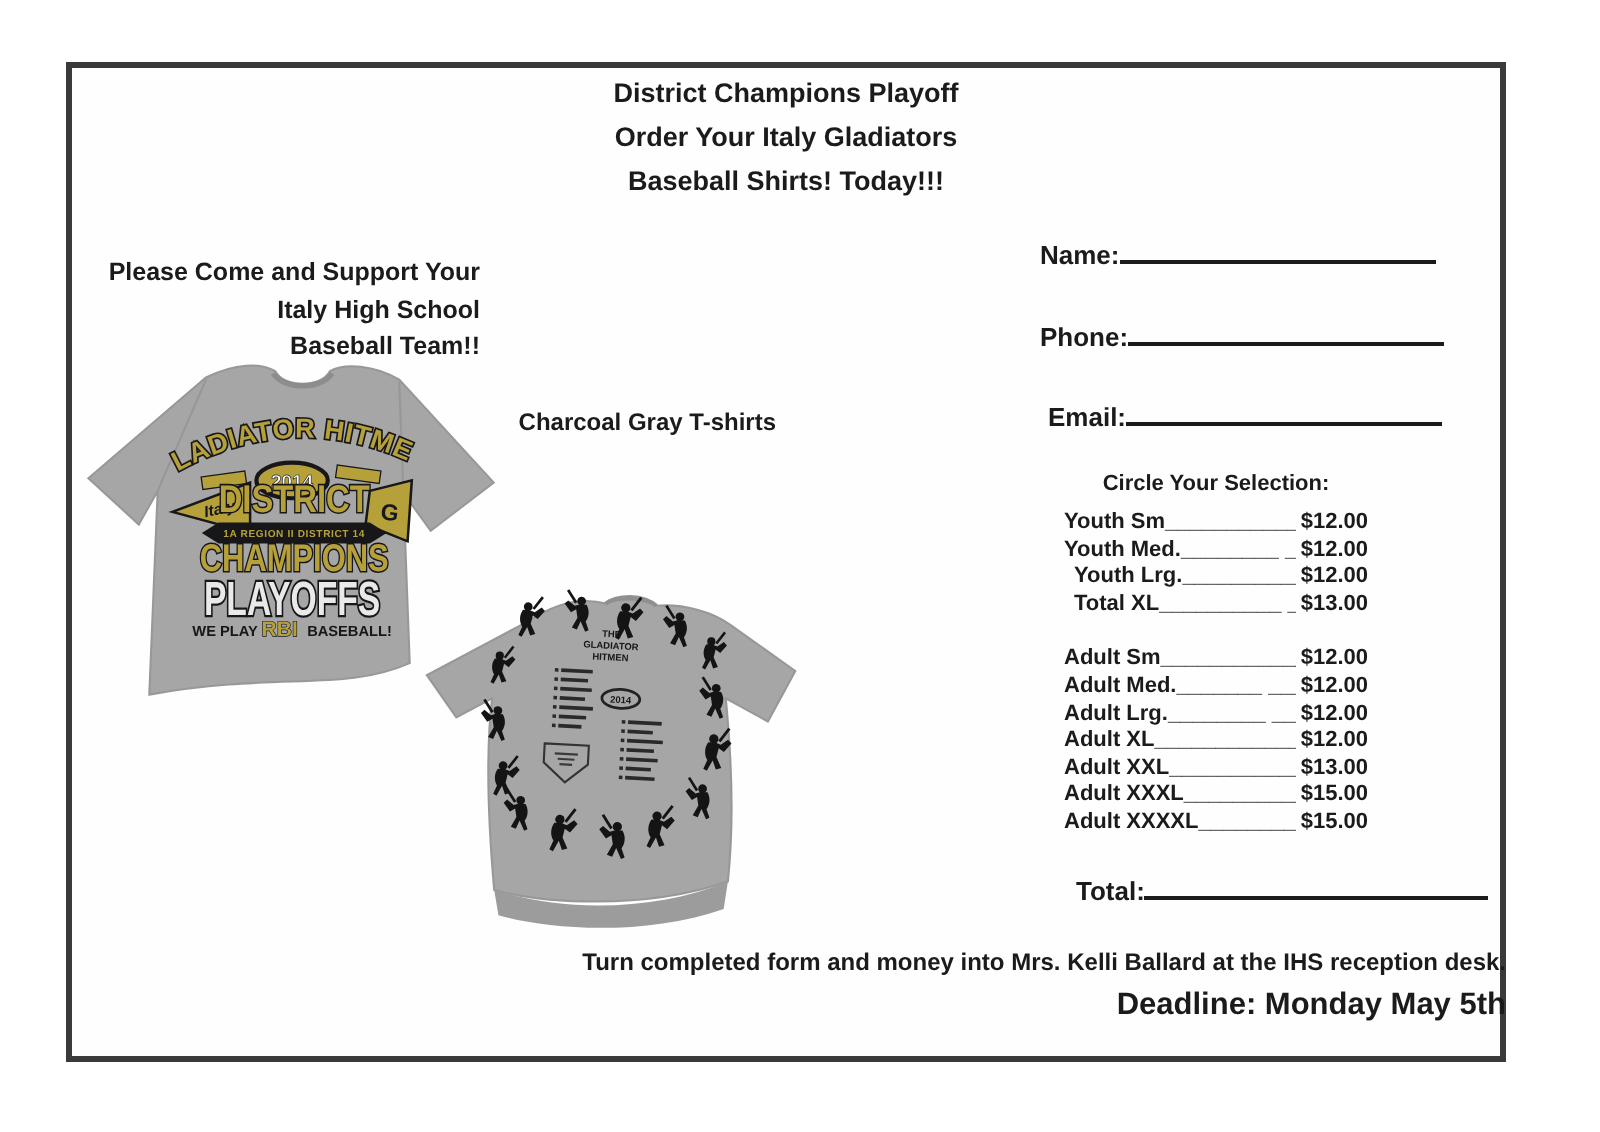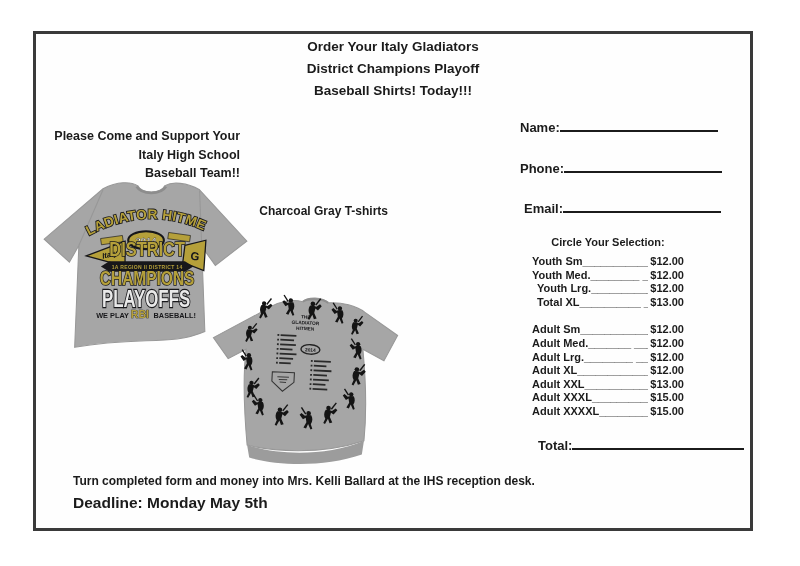--- a/index.html
+++ b/index.html
@@ -21,36 +21,36 @@
   .selection{position:absolute;left:532px;top:236px;width:152px;}
   .sel-heading{font-weight:bold;font-size:11px;text-align:center;margin-bottom:7px;}
   .price-row{display:flex;justify-content:space-between;align-items:baseline;
     font-weight:bold;font-size:11px;line-height:13.6px;}
   .price-row .lf{flex:1;overflow:hidden;white-space:nowrap;}
   .price-row .price{margin-left:2px;}
   .indent1{padding-left:5px;}
   .adult-block{margin-top:14px;}
   .total-row{position:absolute;left:538px;top:436px;white-space:nowrap;}
   .tline{display:inline-block;width:172px;height:12px;border-bottom:2px solid #1b1b1b;}
-  .footer{position:absolute;left:33px;top:474px;width:720px;text-align:left;padding-left:40px;}
+  .footer{position:absolute;left:33px;top:474px;width:720px;text-align:right;}
   .footer-1{font-weight:bold;font-size:12px;}
   .footer-2{font-weight:bold;font-size:15.5px;margin-top:6px;}
   svg{position:absolute;}
   #shirt-front{left:40px;top:178px;}
   #shirt-back{left:205px;top:293px;}
   svg text{font-family:"Liberation Sans",sans-serif;}
 </style>
 </head>
 <body>
 
 <div class="frame"></div>
 
 <div class="title">
+  <div>District Champions Playoff</div>
   <div>Order Your Italy Gladiators</div>
-  <div>District Champions Playoff</div>
   <div>Baseball Shirts! Today!!!</div>
 </div>
 
 <div class="support">
   <div>Please Come and Support Your</div>
   <div>Italy High School</div>
   <div>Baseball Team!!</div>
 </div>
 
 <div class="shirt-note">

